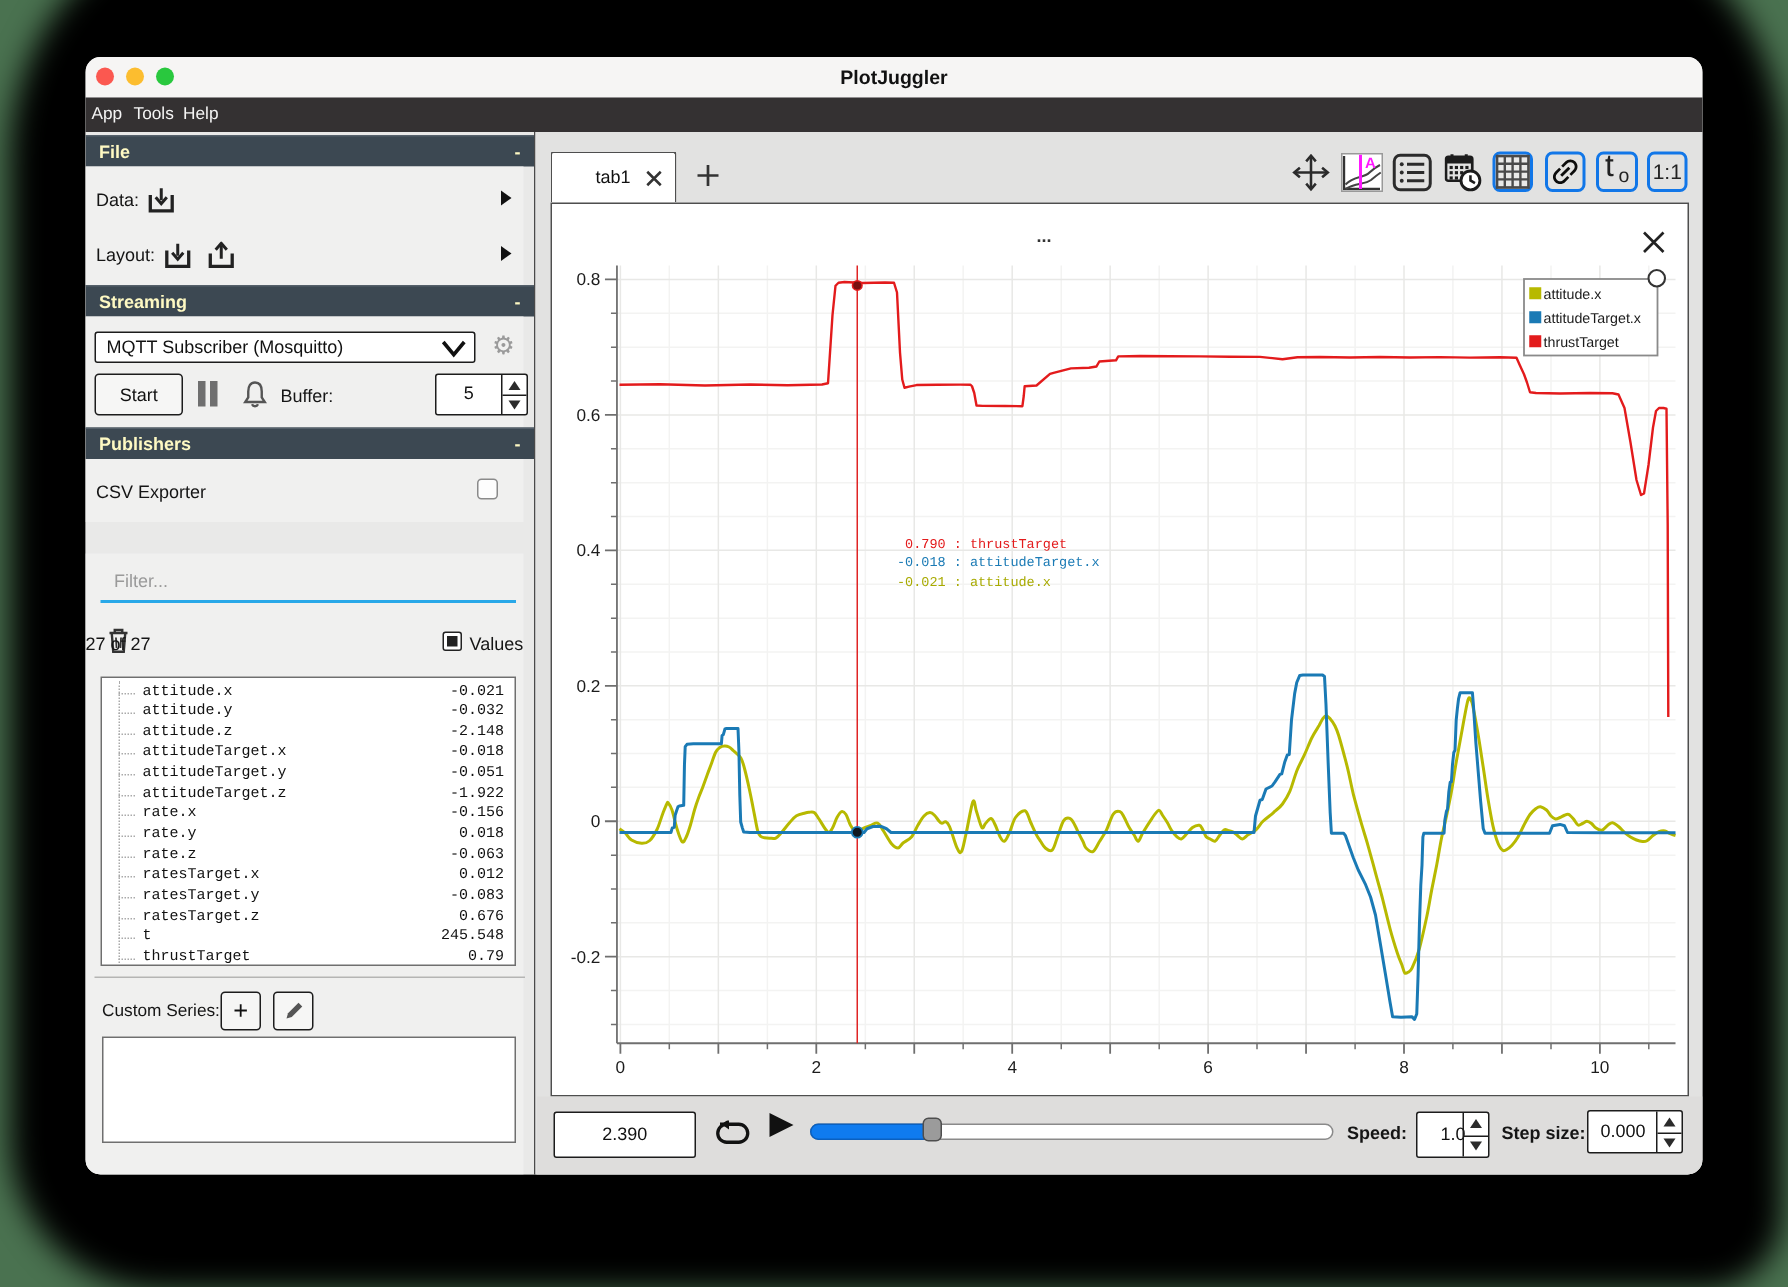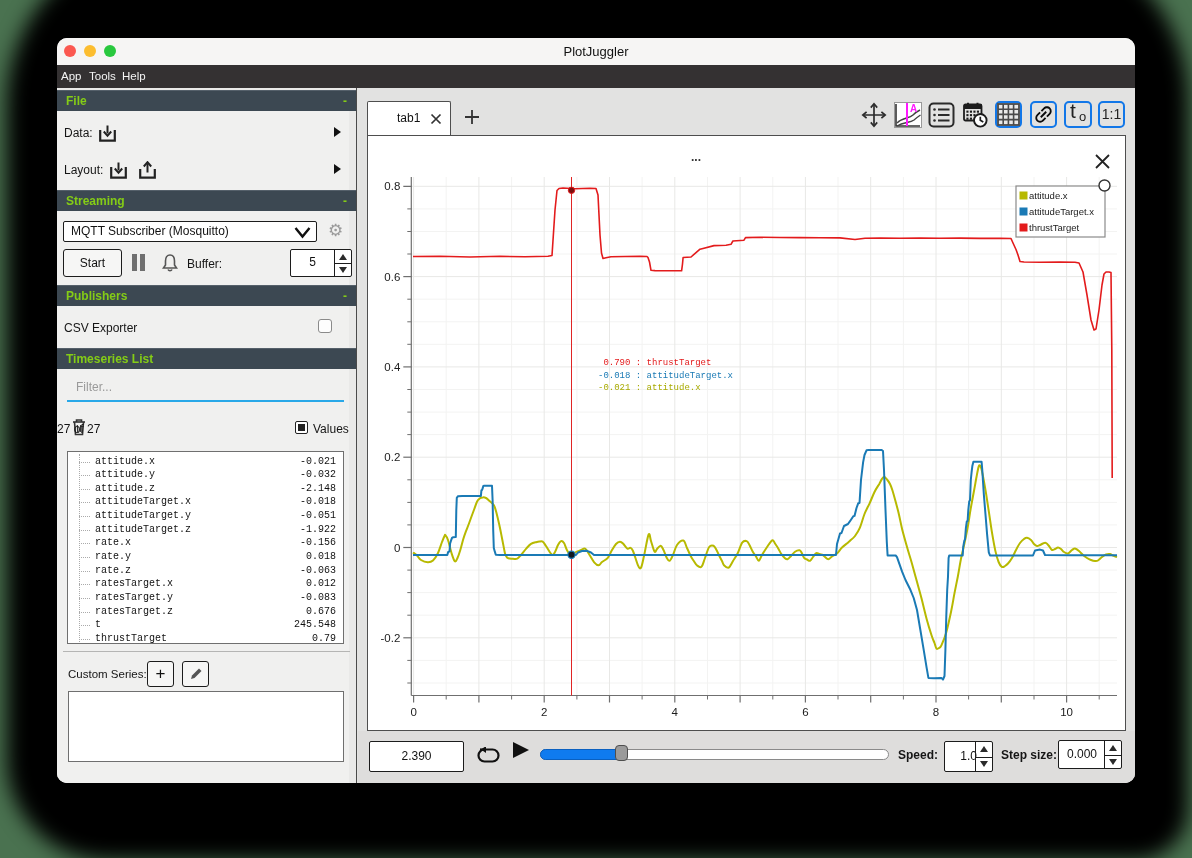--- a/index.html
+++ b/index.html
@@ -1,26 +1,26 @@
 <!DOCTYPE html>
 <html><head><meta charset="utf-8"><style>
 * { margin:0; padding:0; box-sizing:border-box; }
 html,body { width:1192px; height:858px; overflow:hidden; }
 body { background:#4a7250; font-family:"Liberation Sans", sans-serif; position:relative; }
 .shadow { position:absolute; left:7px; top:-65px; width:1181px; height:925px; background:#000; border-radius:170px 165px 52px 100px; filter:blur(10px); }
 .win { position:absolute; left:57px; top:38px; width:1078px; height:745px; border-radius:10px; overflow:hidden; background:#e9e9e8; }
 .titlebar { position:absolute; left:0; top:0; width:100%; height:27px; background:#f6f5f4; }
 .dot { position:absolute; top:7px; width:12px; height:12px; border-radius:50%; }
-.title { position:absolute; top:0; width:100%; height:27px; text-align:center; line-height:27px; font-size:13px; font-weight:normal; color:#111; }
+.title { position:absolute; top:0; width:100%; height:27px; text-align:center; line-height:27px; font-size:13px; font-weight:bold; color:#111; }
 .menubar { position:absolute; left:0; top:27px; width:100%; height:23px; background:#343132; color:#f4f4f4; font-size:11.5px; }
 .menubar span { position:absolute; top:4px; }
 .left { position:absolute; left:0; top:50px; width:299px; height:695px; background:#e9e9e8; }
 .split { position:absolute; left:299px; top:50px; width:1px; height:695px; background:#4a4a4a; }
 .main { position:absolute; left:300px; top:50px; width:778px; height:823px; background:#e2e2e1; }
-.sechead { position:absolute; left:0; width:299px; height:21px; background:#3c4852; color:#84cc16; font-size:12px; font-weight:bold; line-height:21px; padding-left:9px; border-top:1px solid #55606a; }
+.sechead { position:absolute; left:0; width:299px; height:21px; background:#3c4852; color:#fef9c3; font-size:12px; font-weight:bold; line-height:21px; padding-left:9px; border-top:1px solid #55606a; }
 .sechead .min { position:absolute; right:9px; top:0; font-weight:bold; }
 .sect { position:absolute; left:0; width:292px; background:#f0f0ef;padding-left:40px; }
 .lbl { position:absolute; font-size:12px; color:#151515; }
 .arrowr { position:absolute; width:0; height:0; border-left:7px solid #111; border-top:5px solid transparent; border-bottom:5px solid transparent; }
 .combo { position:absolute; left:6px; top:32px; width:254px; height:21px; background:#fff; border:1.4px solid #1c1c1c; border-radius:2px; font-size:12px; color:#111; line-height:19px; padding-left:7px; }
 .btn { position:absolute; background:#f6f6f5; border:1.4px solid #1c1c1c; border-radius:3px; font-size:12px; color:#111; text-align:center; }
 .spin { position:absolute; background:#fff; border:1.4px solid #1c1c1c; border-radius:2px; }
 .spin .txt { position:absolute; left:0; top:0; bottom:0; font-size:12px; color:#111; }
 .spin .arr { position:absolute; right:0; top:0; bottom:0; width:17px; border-left:1.4px solid #1c1c1c; }
 .spin .up, .spin .dn { position:absolute; left:0; width:100%; height:50%; }
@@ -109,21 +109,20 @@
           </div>
       </div>
     </div>
 
     <div class="sechead" style="top:197px">Publishers<span class="min">-</span></div>
     <div class="sect" style="top:218px; height:42px">
       <div class="lbl" style="left:7px; top:15px">CSV Exporter</div>
       <div class="cb" style="left:261px; top:13px"></div>
     </div>
 
-    <div class="sechead" style="top:260px">Timeseries List</div>
     <div class="sect" style="top:281px; height:414px">
       <div class="lbl" style="left:19px; top:11px; color:#9a9a9a">Filter...</div>
       <div style="position:absolute;left:10px;top:31px;width:277px;height:2px;background:#29a8e8"></div>
       <svg class="ic" style="position:absolute;left:14px;top:49px" width="16" height="18" viewBox="0 0 16 18">
         <path d="M2 4 L14 4" stroke="#333" stroke-width="1.6"></path>
         <path d="M5.5 4 L5.5 2 L10.5 2 L10.5 4" fill="none" stroke="#333" stroke-width="1.6"></path>
         <path d="M3.5 4 L4.5 16.5 L11.5 16.5 L12.5 4" fill="none" stroke="#333" stroke-width="1.6"></path>
         <path d="M6.3 7 L6.7 14 M9.7 7 L9.3 14" stroke="#333" stroke-width="1.2"></path>
       </svg>
       <div class="lbl" style="left:0px; top:53px; width:266px; text-align:left">27 of 27</div>

